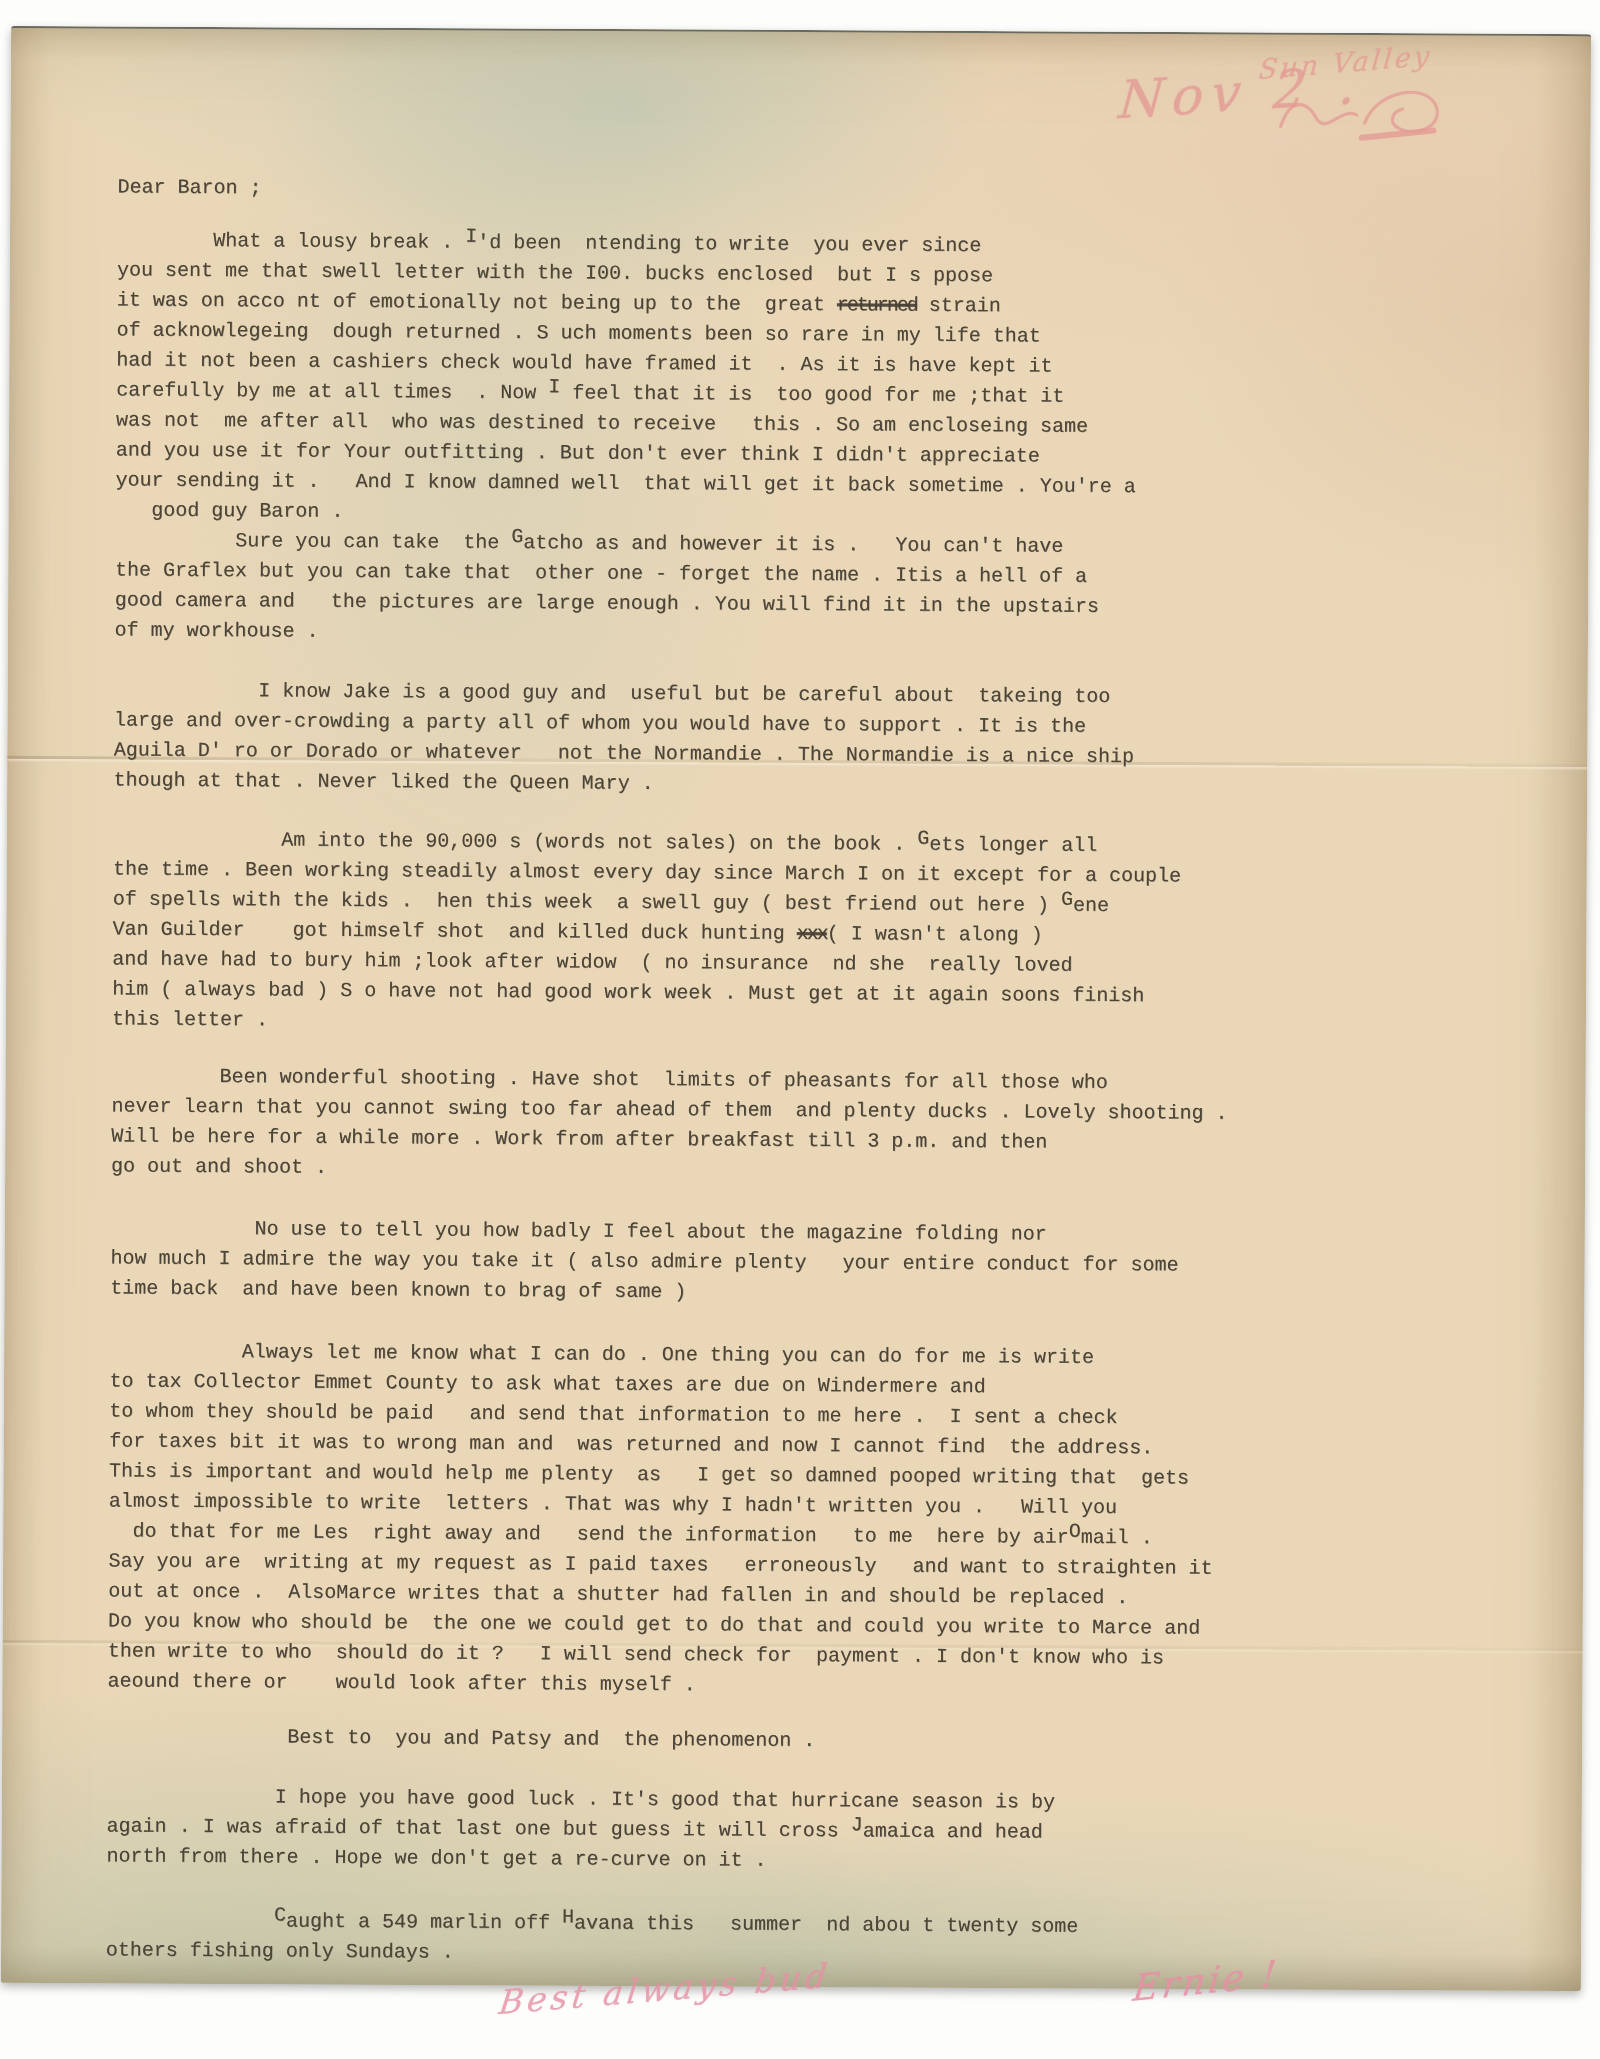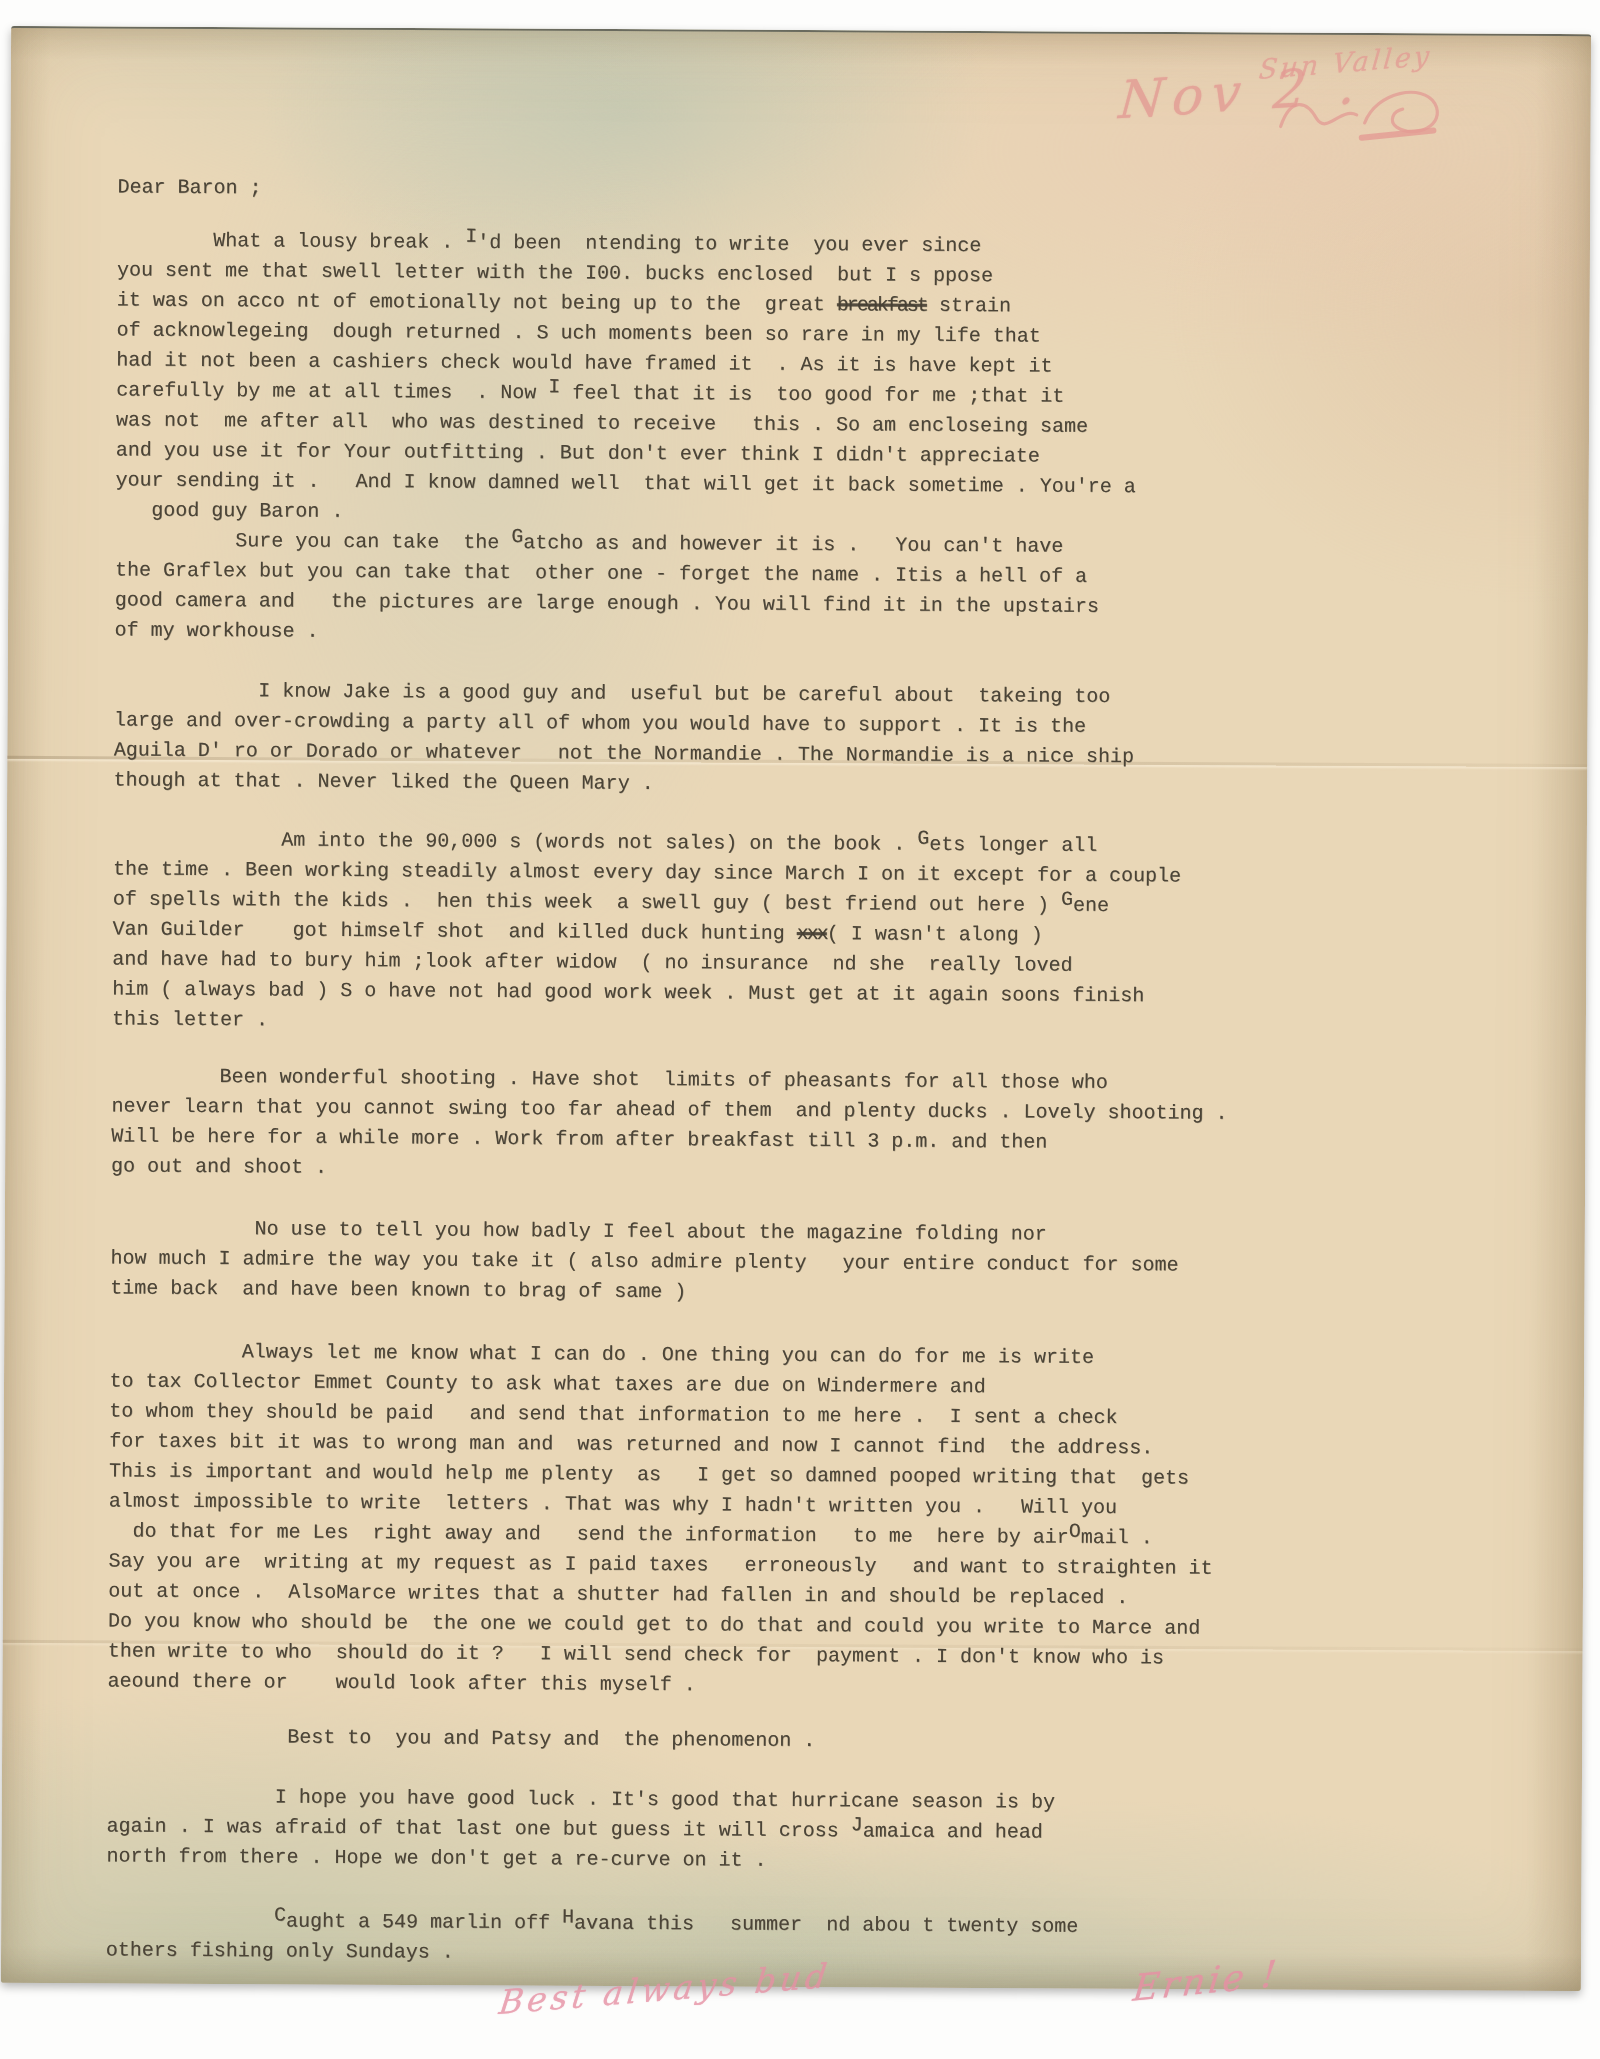--- a/index.html
+++ b/index.html
@@ -137,21 +137,21 @@
       <path d="M92,48 C104,16 150,8 162,28 C174,50 142,64 124,52 C116,46 120,36 130,34" fill="none" stroke="#e39b94" stroke-width="3.2" stroke-linecap="round"></path>
     </svg>
     <div class="annot-underline"></div>
 
     <div class="letter">
       <div class="line">Dear Baron ;</div>
       <div id="paras">
           <div class="para">
             <div class="line">        What a lousy break . <span class="raised">I</span>'d been  ntending to write  you ever since</div>
             <div class="line">you sent me that swell letter with the I00. bucks enclosed  but I s ppose</div>
-            <div class="line">it was on acco nt of emotionally not being up to the  great <span class="xout">breakfast</span> strain</div>
+            <div class="line">it was on acco nt of emotionally not being up to the  great <span class="xout">returned</span> strain</div>
             <div class="line">of acknowlegeing  dough returned . S uch moments been so rare in my life that</div>
             <div class="line">had it not been a cashiers check would have framed it  . As it is have kept it</div>
             <div class="line">carefully by me at all times  . Now <span class="raised">I</span> feel that it is  too good for me ;that it</div>
             <div class="line">was not  me after all  who was destined to receive   this . So am encloseing same</div>
             <div class="line">and you use it for Your outfitting . But don't ever think I didn't appreciate</div>
             <div class="line">your sending it .   And I know damned well  that will get it back sometime . You're a</div>
             <div class="line">   good guy Baron .</div>
           </div>
           <div class="para">
             <div class="line">          Sure you can take  the <span class="raised">G</span>atcho as and however it is .   You can't have</div>

